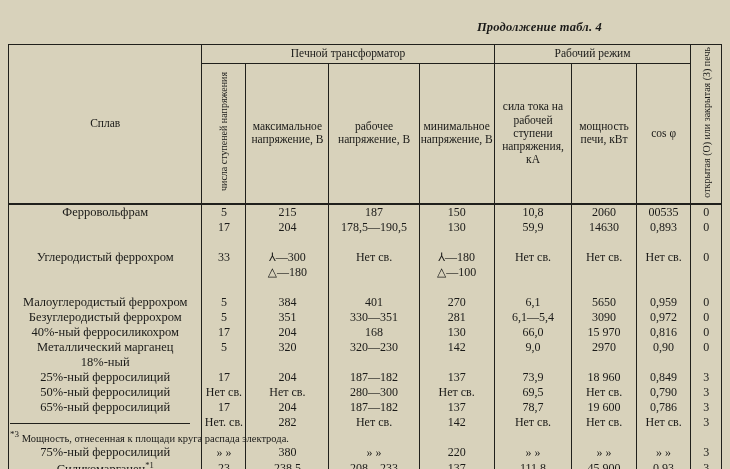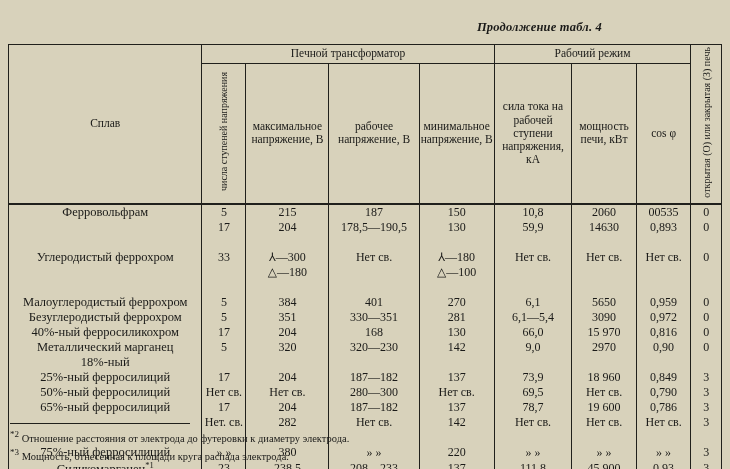--- a/index.html
+++ b/index.html
@@ -406,17 +406,16 @@
         <td class="c">0,93</td>
         <td class="c">3</td>
       </tr>
 
     </tbody>
   </table>
 
   <div class="rule-above-footnotes"></div>
 
   <div class="footnotes">
-    <div><span class="fn-mark">*2</span> <span>Отношение расстояния от электрода до футеровки к диаметру электрода.</span></div>
     <div><span class="fn-mark">*3</span> <span>Мощность, отнесенная к площади круга распада электрода.</span></div>
   </div>
 
 </div>
 
 </body></html>

